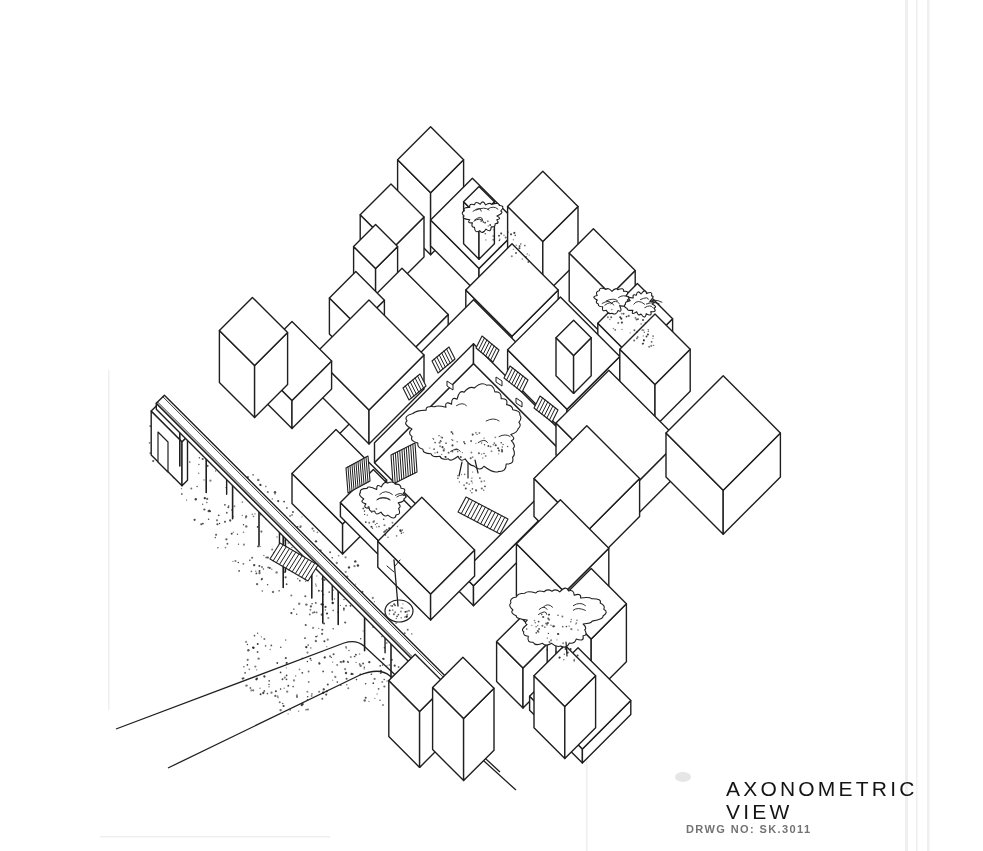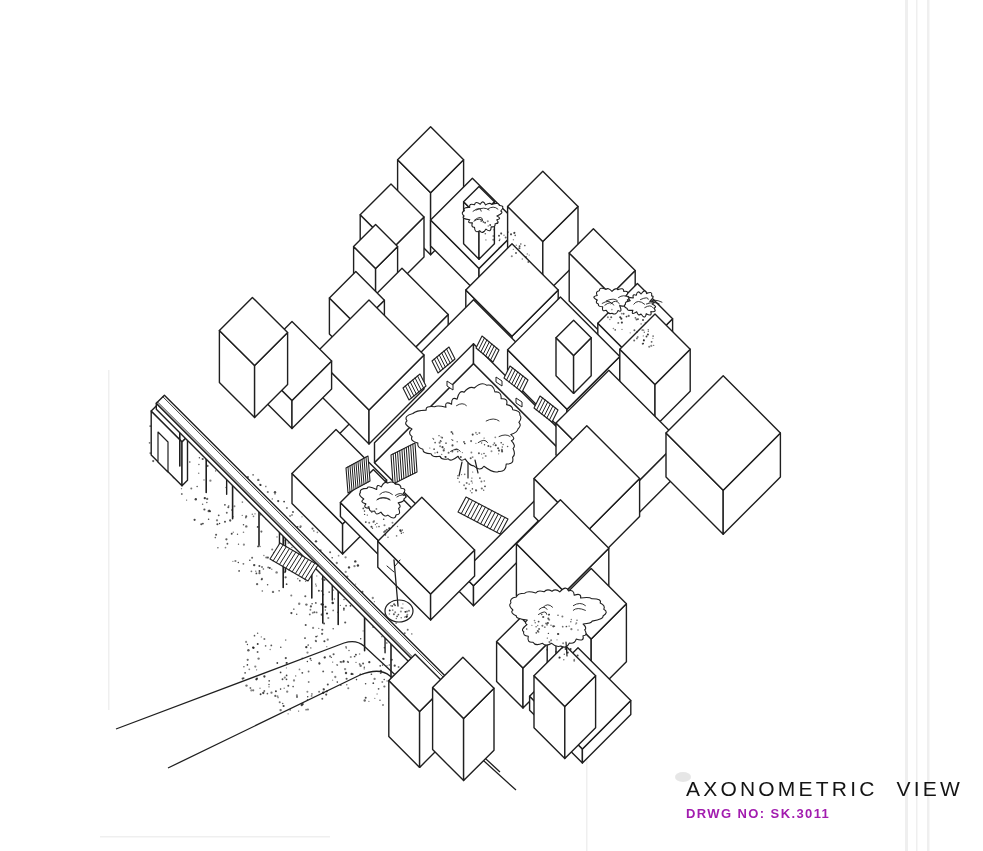--- a/index.html
+++ b/index.html
@@ -1,23 +1,23 @@
 <!DOCTYPE html>
 <html><head>
 <meta charset="utf-8">
 <style>
   html,body{margin:0;padding:0;background:#ffffff;}
   #sheet{position:relative;width:983px;height:851px;background:#ffffff;overflow:hidden;
          font-family:"Liberation Sans", sans-serif;}
   #scene{position:absolute;left:0;top:0;width:983px;height:851px;}
   #title-block{position:absolute;left:686px;top:777px;color:#161616;}
   #drawing-title{font-size:21px;letter-spacing:3.2px;word-spacing:10px;line-height:1.1;
-                 color:#141414;}
-  #drawing-number{font-size:13px;font-weight:bold;letter-spacing:1.4px;margin-top:6px;
-                  color:#a21caf;}
+                 color:#141414;margin-left:40px;}
+  #drawing-number{font-size:11px;font-weight:bold;letter-spacing:1.4px;
+                  color:#737373;}
 </style>
 </head>
 <body>
 
 <div id="sheet">
   <svg id="scene" viewBox="0 0 983 851" xmlns="http://www.w3.org/2000/svg">
       <g>
         <rect x="905" y="0" width="3" height="851" fill="#ebebeb" opacity="0.8"></rect>
         <rect x="916" y="0" width="1.5" height="851" fill="#ebebeb" opacity="0.8"></rect>
         <rect x="927" y="0" width="2.5" height="851" fill="#ebebeb" opacity="0.8"></rect>

